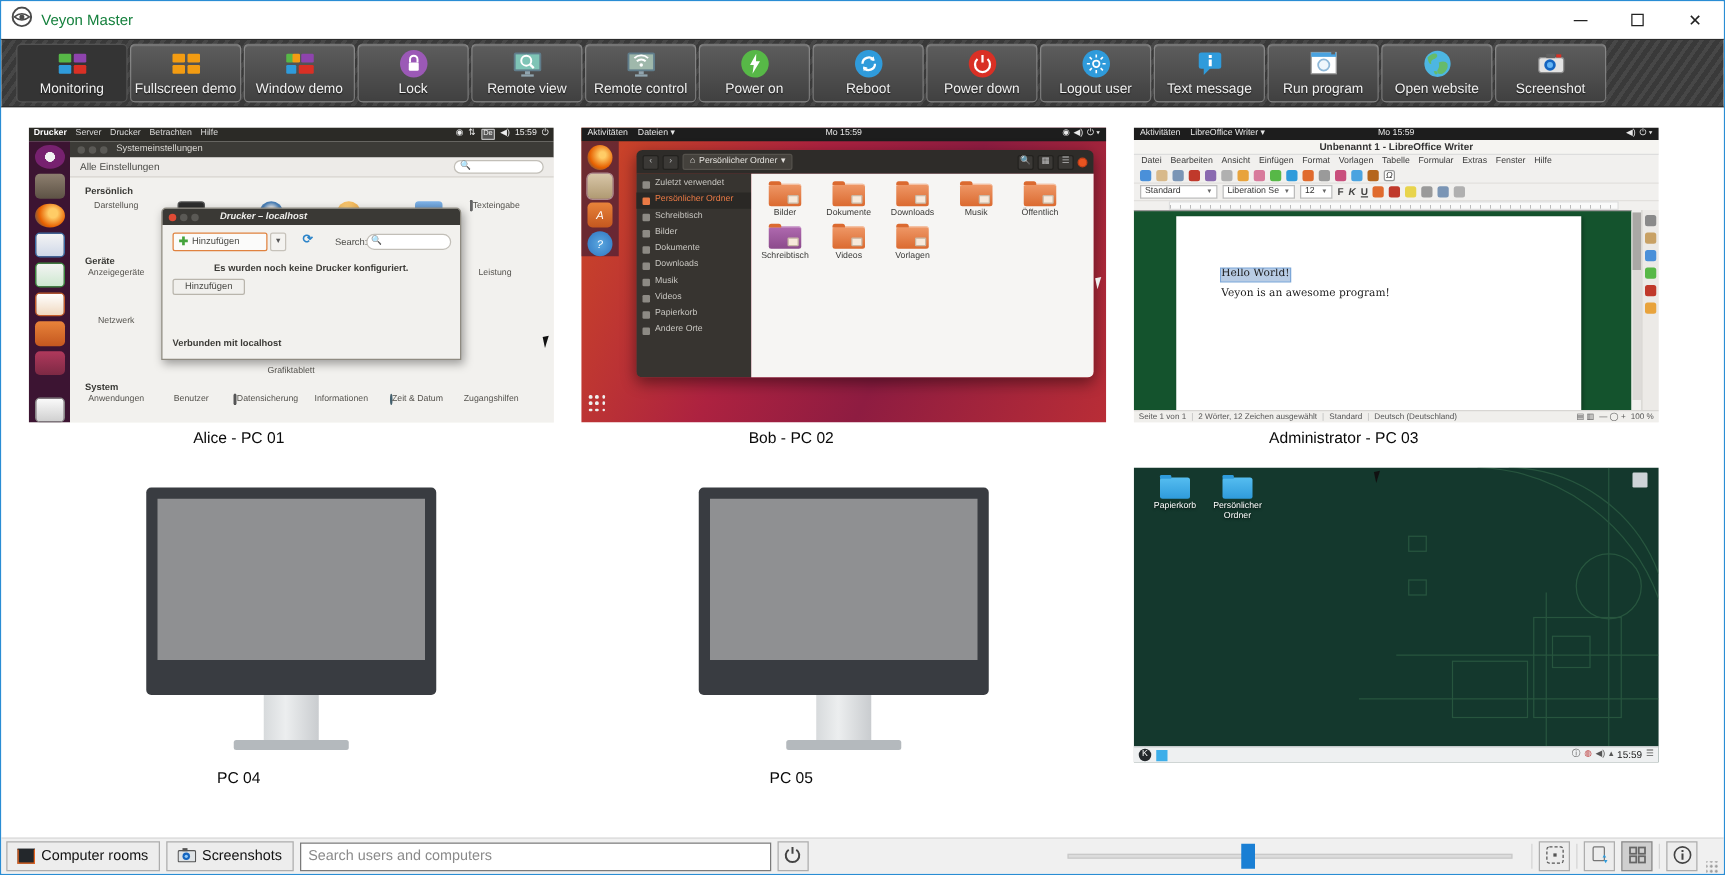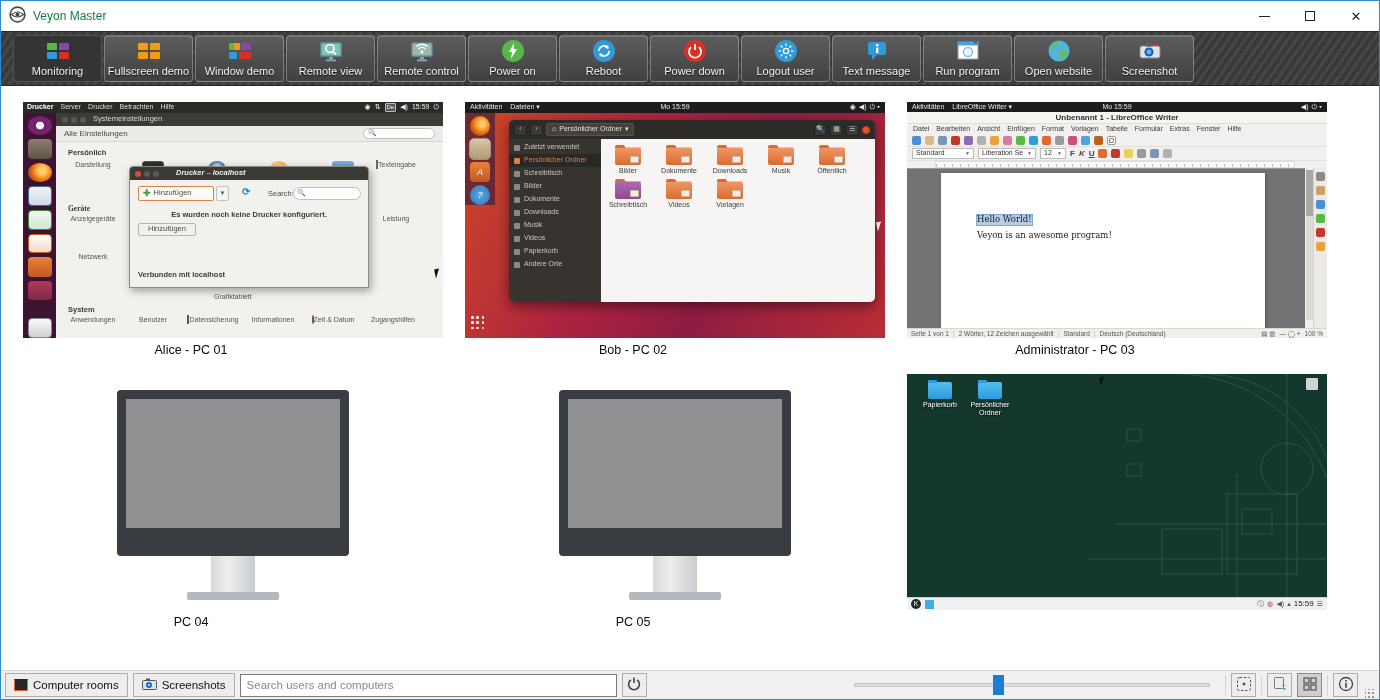--- a/index.html
+++ b/index.html
@@ -120,21 +120,21 @@
   .pc3-menu{left:0;top:22px;right:0;height:10px;display:flex;gap:7px;padding:0 6px;font-size:7px;color:#3a3a3a;align-items:center;}
   .pc3-tools{left:0;top:32px;right:0;height:13px;border-bottom:1px solid #e2e0dd;display:flex;align-items:center;gap:4px;padding:0 5px;}
   .ti{width:9px;height:9px;border-radius:2px;display:inline-block;}
   .pc3-fmt{left:0;top:45px;right:0;height:14px;border-bottom:1px solid #e2e0dd;display:flex;align-items:center;gap:4px;padding:0 5px;}
   .combo{height:11px;border:1px solid #bbb;background:#fff;font-size:7px;color:#333;display:flex;align-items:center;
     justify-content:space-between;padding:0 3px;gap:3px;}
   .combo .car{font-size:5px;color:#666;}
   .fmtl{font-size:8px;color:#444;font-weight:bold;}
   .pc3-ruler{left:28px;top:59px;width:360px;height:7px;background:#fafafa;border:1px solid #ddd;
     background-image:repeating-linear-gradient(90deg,#bbb 0 1px,transparent 1px 8px);background-size:100% 3px;background-position:0 2px;background-repeat:no-repeat;}
-  .pc3-doc{left:0;top:66px;right:22px;bottom:10px;background:#737373;border-top:1px solid #999;}
+  .pc3-doc{left:0;top:66px;right:22px;bottom:10px;background:#14532d;border-top:1px solid #999;}
   .pc3-page{left:34px;top:4px;width:324px;bottom:0;background:#fff;box-shadow:1px 1px 3px rgba(0,0,0,.3);}
   .pc3-h1{left:36px;top:42px;font-family:"DejaVu Serif",serif;font-size:8.5px;color:#1a1a1a;background:#b8cce4;outline:1px solid #7da7d8;}
   .pc3-h2{left:36px;top:58px;font-family:"DejaVu Serif",serif;font-size:8.5px;color:#1a1a1a;}
   .pc3-sidebar{right:0;top:66px;width:14px;bottom:10px;background:#eceae7;border-left:1px solid #d5d3d0;
     display:flex;flex-direction:column;align-items:center;gap:5px;padding-top:4px;}
   .pc3-sidebar i{width:9px;height:9px;border-radius:2px;}
   .pc3-scroll{right:14px;top:68px;width:7px;height:150px;background:#dddbd8;}
   .pc3-scroll i{display:block;width:7px;height:46px;background:#aaa8a5;}
   .pc3-status{left:0;bottom:0;right:0;height:10px;background:#f0efec;border-top:1px solid #d8d6d3;display:flex;
     align-items:center;gap:4px;font-size:6.5px;color:#555;padding:0 4px;white-space:nowrap;}
@@ -236,20 +236,30 @@
         <rect x="14" y="5" width="10" height="7" rx="1" fill="#8e44ad"></rect>
         <rect x="2" y="14" width="8" height="7" rx="1" fill="#2f9bdb"></rect>
             <rect x="12" y="14" width="12" height="7" rx="1" fill="#d93025"></rect>
       </svg>
         </span>
       <span class="lbl">Window demo</span>
     </div>
     <div class="tbtn">
       <span>
           <svg width="26" height="26" viewBox="0 0 26 26">
+        <circle cx="13" cy="13" r="11" fill="#9b59b6"></circle>
+        <path d="M10 12 v-2.5 a3 3 0 0 1 6 0 V12" fill="none" stroke="#fff" stroke-width="1.6"></path>
+        <rect x="9" y="12" width="8" height="6.5" rx="1" fill="#fff"></rect>
+      </svg>
+        </span>
+      <span class="lbl">Lock</span>
+    </div>
+    <div class="tbtn">
+      <span>
+          <svg width="26" height="26" viewBox="0 0 26 26">
         <rect x="2" y="4" width="22" height="15" rx="1.5" fill="#607d8b"></rect>
         <rect x="3.5" y="5.5" width="19" height="12" fill="#7fc4b6"></rect>
         <circle cx="12" cy="10.5" r="4" fill="none" stroke="#fff" stroke-width="1.6"></circle>
         <line x1="15" y1="13.5" x2="18" y2="16.5" stroke="#fff" stroke-width="1.8"></line>
         <rect x="11" y="19" width="4" height="2.5" fill="#90a4ae"></rect>
             <rect x="8" y="21.5" width="10" height="1.8" fill="#90a4ae"></rect>
       </svg>
         </span>
       <span class="lbl">Remote view</span>
     </div>
@@ -409,21 +419,21 @@
             <span class="nowrap">Darstellung</span>
           </div>
           <i class="abs sicon" style="left:86px;top:48px;background:#2d2d2d;border:1px solid #555;"></i>
           <i class="abs sicon" style="left:152px;top:48px;background:radial-gradient(circle,#e8e8e8 25%,#4a7fb5 60%);border-radius:50%;width:18px;"></i>
           <i class="abs sicon" style="left:214px;top:48px;background:radial-gradient(circle at 40% 40%,#ffd27f,#e8a33c);border-radius:50%;width:18px;"></i>
           <i class="abs sicon" style="left:276px;top:48px;background:linear-gradient(#7fb3e8,#3a6ea5);"></i>
           <div class="set-item" style="left:313px;top:48px;">
             <i class="sicon" style="background:#3a3a3a;border:1px solid #666;"></i>
             <span class="nowrap">Texteingabe</span>
           </div>
-          <span class="abs sec-label" style="left:12px;top:92px;font-family:Liberation Serif, serif;">Geräte</span>
+          <span class="abs sec-label" style="left:12px;top:92px;">Geräte</span>
           <div class="set-item" style="left:10px;top:102px;">
             <i class="sicon" style="background:linear-gradient(135deg,#2d2d2d 55%,#e8c83c 56%);"></i>
             <span class="nowrap">Anzeigegeräte</span>
           </div>
           <div class="set-item" style="left:313px;top:102px;">
             <i class="sicon" style="background:linear-gradient(#cfcfcf,#8a8a8a);border-radius:4px;width:16px;"></i>
             <span class="nowrap">Leistung</span>
           </div>
           <div class="set-item" style="left:10px;top:140px;">
             <i class="sicon" style="background:linear-gradient(#ef9968,#d86b2e);"></i>

